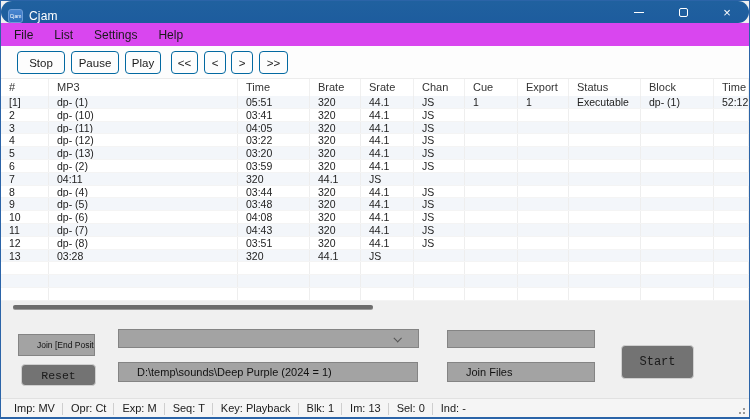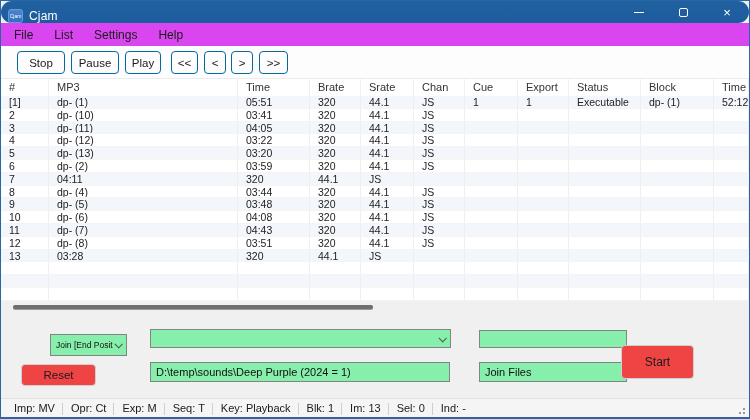--- a/index.html
+++ b/index.html
@@ -82,32 +82,32 @@
   }
   .thead .tcell { border-right:1px solid #f0f0f0; }
 
   
   .hscroll { position:absolute; left:0; top:300px; width:100%; height:13px; background:#f0f0f0; }
   .hthumb { position:absolute; left:12px; top:4px; width:360px; height:4px; background:#6e6e6e; border-radius:2px; box-shadow:0 1px 0 #9a9a9a; }
 
   
   .panel { position:absolute; left:0; top:313px; width:100%; height:84px; background:#f0f0f0; }
   .combo, .tfield {
-    position:absolute; background:#86efac; border:1px solid #848484;
-    font-size:11px; color:#111; display:flex; align-items:center; padding:0 5px;
-    white-space:nowrap; overflow:hidden;margin-left:32px;
+    position:absolute; background:#a3a3a3; border:1px solid #848484;
+    font-size:11px; color:#111; display:flex; align-items:center; padding:0 18px;
+    white-space:nowrap; overflow:hidden;
   }
   .join-mode { left:17px; top:20px; width:77px; height:22px; font-size:8.5px; }
   .out-combo { left:117px; top:15px; width:301px; height:19px; }
   .aux-field { left:446px; top:16px; width:148px; height:18px; }
   .path-field { left:117px; top:48px; width:300px; height:20px; }
   .joinfiles-field { left:446px; top:48px; width:148px; height:20px; }
   .pbtn {
-    position:absolute; background:#ef4444; border:1px solid #d0d0d0; border-radius:4px;
-    font-size:11.5px; color:#1a1a1a; display:flex; align-items:center; justify-content:center;
+    position:absolute; background:#737373; border:1px solid #d0d0d0; border-radius:4px;
+    font-size:11.5px; color:#1a1a1a; display:flex; align-items:center; justify-content:center;font-family:Liberation Mono, monospace;
   }
   .reset-btn { left:20px; top:50px; width:75px; height:22px; }
   .start-btn { left:620px; top:31px; width:73px; height:34px; font-size:12px; }
 
   
   .statusbar {
     position:absolute; left:0; top:397px; width:100%; height:19px;
     background:#f5f5f5; border-top:1px solid #e1e1e1;
     display:flex; align-items:center; padding-left:5px;
     font-size:11px; color:#1a1a1a;

